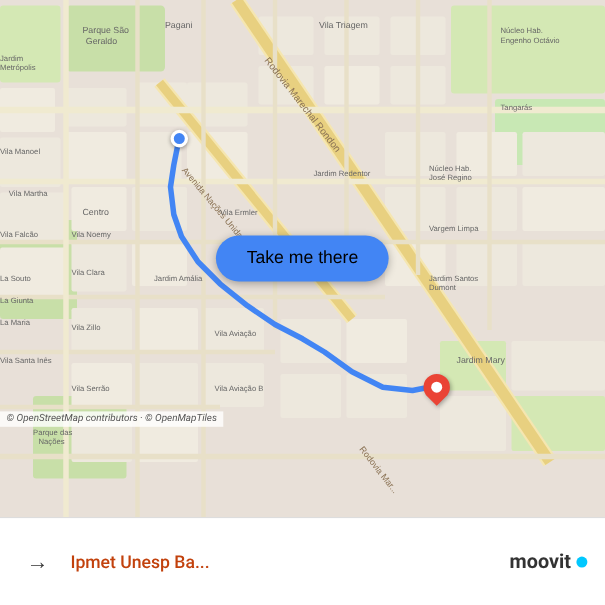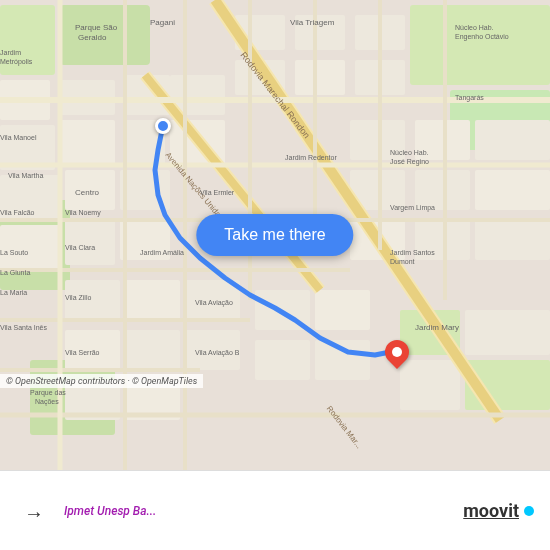--- a/index.html
+++ b/index.html
@@ -52,60 +52,58 @@
       text-overflow: ellipsis;
     }
 
     .route-arrow {
       font-size: 20px;
       color: #333;
       margin: 0 8px;
     }
 
     .route-to {
-      font-size: 12px;
-      color: #a21caf;
+      font-size: 16px;
+      color: #c2410c;
       font-weight: 500;
       max-width: 180px;
       white-space: nowrap;
       overflow: hidden;
       text-overflow: ellipsis;
-      font-style: italic;
     }
 
     .moovit-logo {
       display: flex;
       align-items: center;
       gap: 4px;
     }
 
     .moovit-text {
       font-size: 18px;
       font-weight: bold;
       color: #333;
-      text-decoration: underline;
     }
 
     .moovit-dot {
       width: 10px;
       height: 10px;
       background: #00c8ff;
       border-radius: 50%;
       display: inline-block;
       margin-left: 1px;
     }
 
     
     .take-me-there-btn {
       position: absolute;
       top: 50%;
       left: 50%;
       transform: translate(-50%, -50%);
       background: #4285f4;
-      color: #ffffff;
+      color: #000000;
       border: none;
       border-radius: 24px;
       padding: 12px 28px;
       font-size: 16px;
       font-weight: 500;
       cursor: pointer;
       white-space: nowrap;
       box-shadow: 0 2px 8px rgba(0,0,0,0.3);
       z-index: 100;
     }

